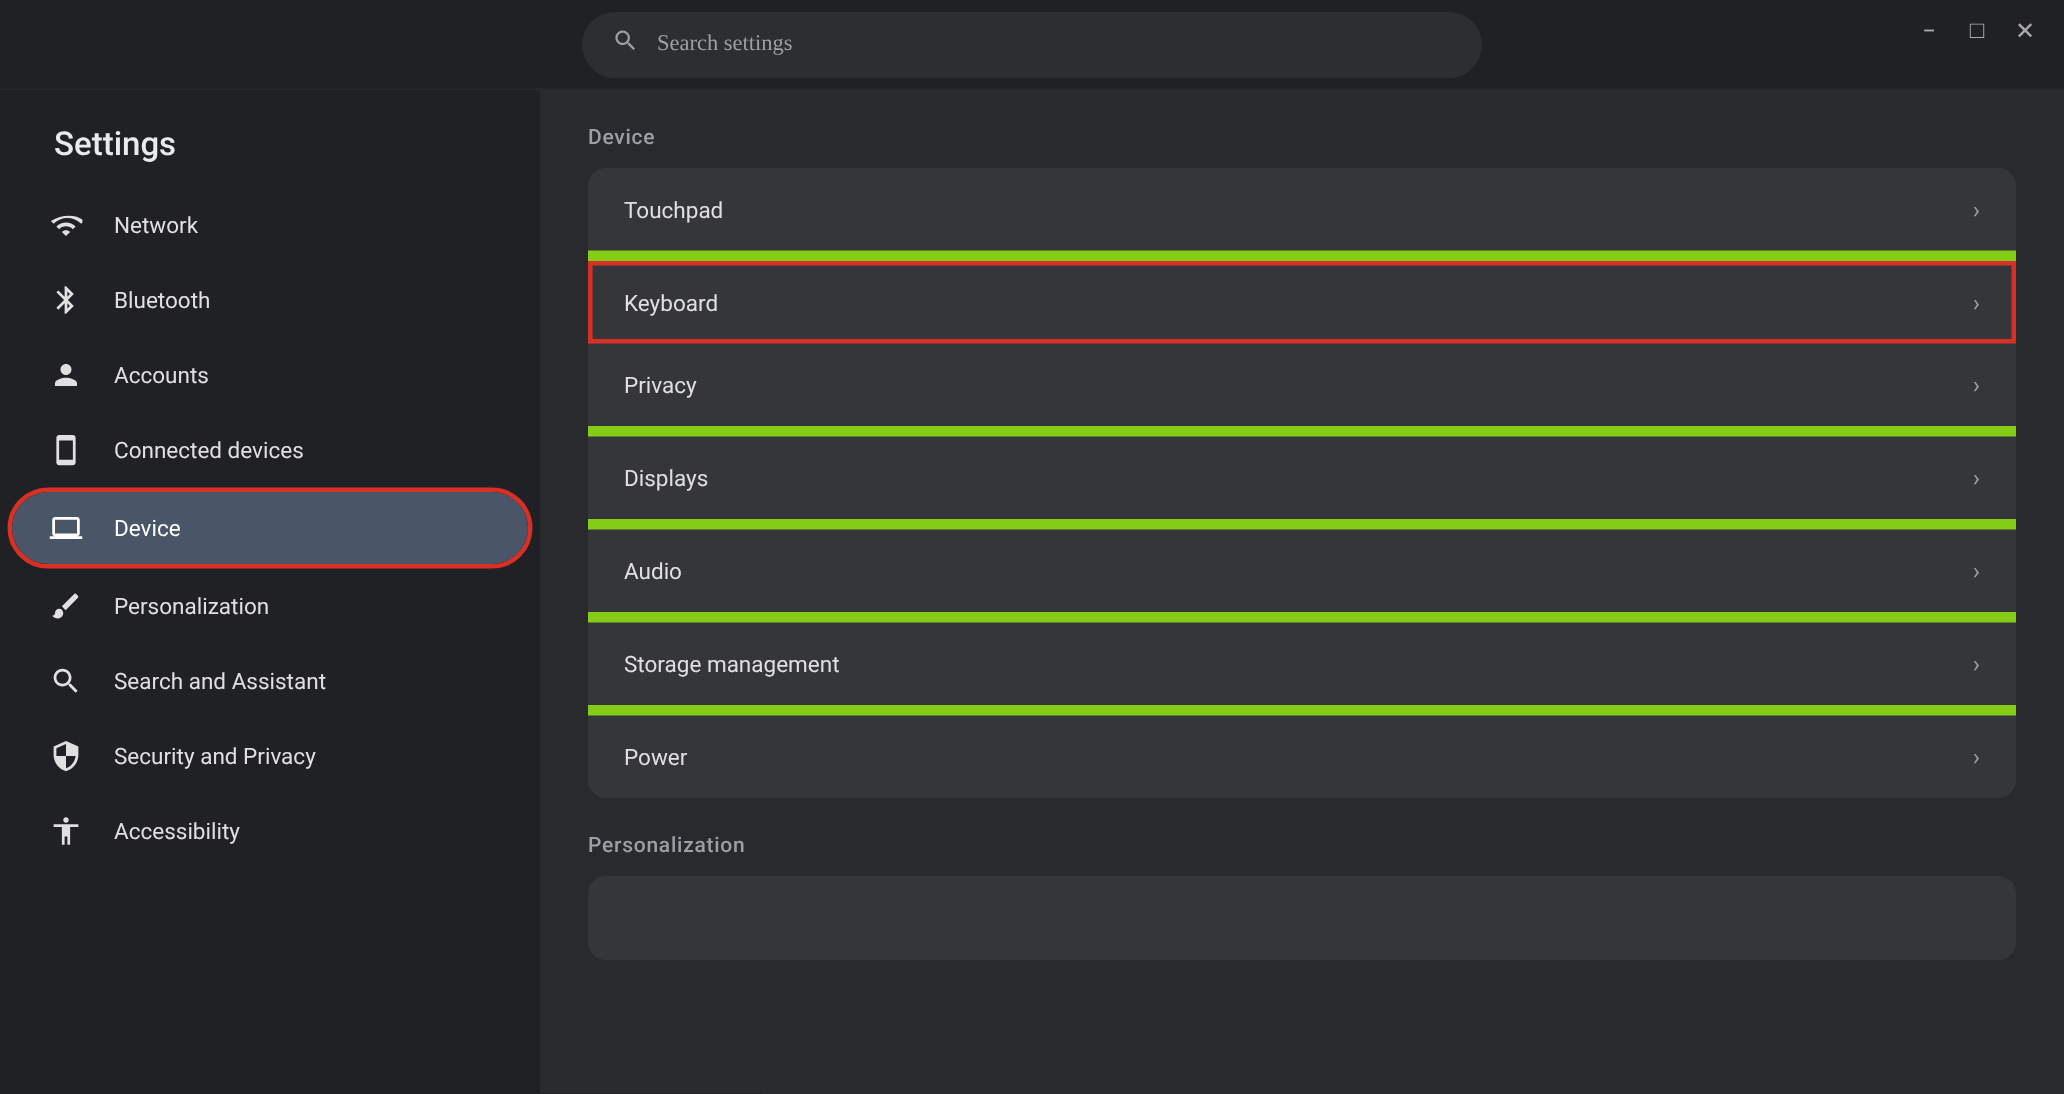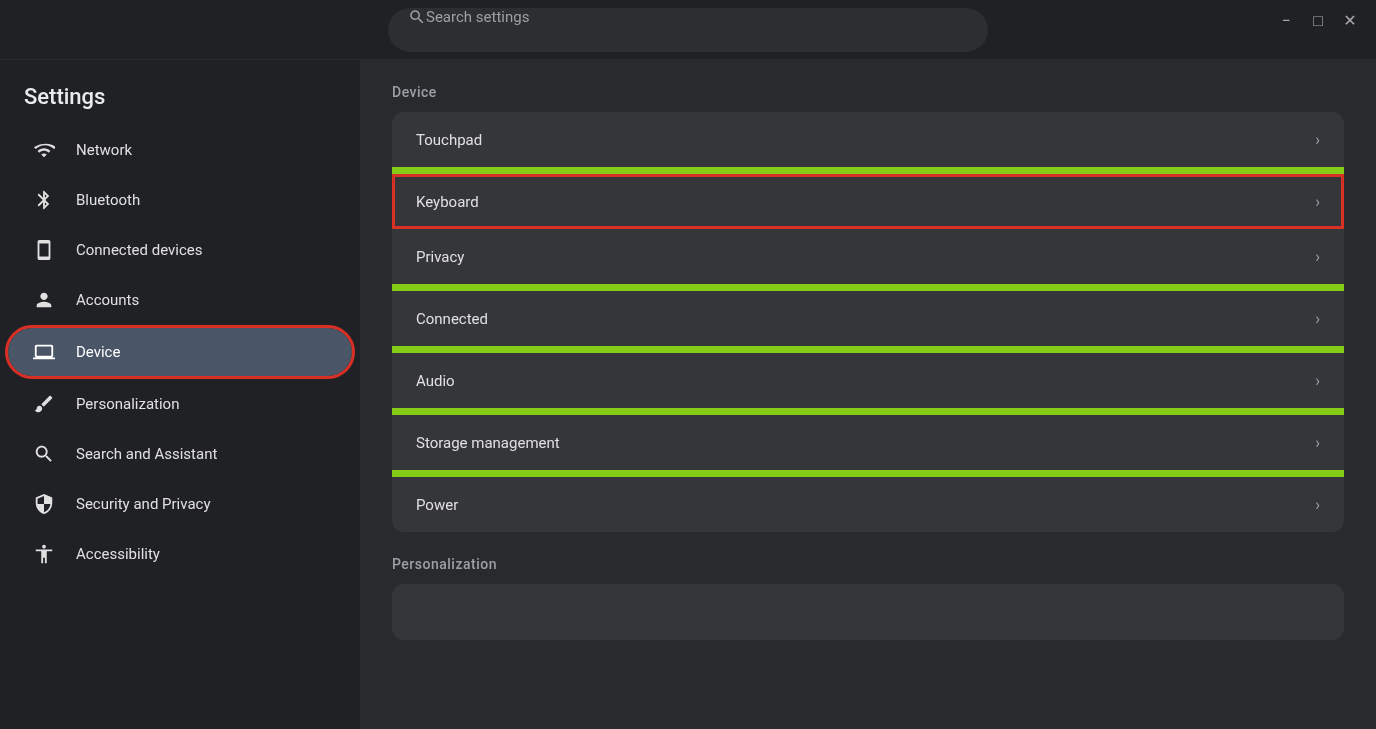--- a/index.html
+++ b/index.html
@@ -52,21 +52,21 @@
     .sidebar {
       width: 360px;
       background: #202124;
       padding: 0;
       flex-shrink: 0;
       overflow-y: auto;
       display: flex;
       flex-direction: column;
     }
     .header {
-      padding: 24px 24px 16px 24px;
+      padding: 24px 24px 16px 36px;
       flex-shrink: 0;
     }
     .header-title {
       font-size: 22px;
       font-weight: 500;
       color: #e8eaed;
     }
     .top-bar {
       position: relative;
       display: flex;
@@ -76,21 +76,24 @@
       background: #202124;
       flex-shrink: 0;
       border-bottom: 1px solid #2a2a2a;
     }
     .search-bar {
       width: 600px;
       height: 44px;
       background: #2d2e30;
       border-radius: 24px;
       display: flex;
+      align-items: center;
       padding: 0 20px;
+      gap: 12px;
+      font-family: Liberation Serif, serif;
     }
     .search-icon {
       color: #9aa0a6;
       font-size: 18px;
     }
     .search-input-text {
       color: #9aa0a6;
       font-size: 15px;
     }
     .nav-item {
@@ -202,33 +205,33 @@
           <svg width="22" height="22" viewBox="0 0 24 24">
             <path d="M17.71 7.71L12 2h-1v7.59L6.41 5 5 6.41 10.59 12 5 17.59 6.41 19 11 14.41V22h1l5.71-5.71-4.3-4.29 4.3-4.29zM13 5.83l1.88 1.88L13 9.59V5.83zm1.88 10.46L13 18.17v-3.76l1.88 1.88z"></path>
           </svg>
         </span>
         <span class="nav-label">Bluetooth</span>
       </div>
 
       <div class="nav-item">
         <span class="nav-icon">
           <svg width="22" height="22" viewBox="0 0 24 24">
+            <path d="M12 12c2.21 0 4-1.79 4-4s-1.79-4-4-4-4 1.79-4 4 1.79 4 4 4zm0 2c-2.67 0-8 1.34-8 4v2h16v-2c0-2.66-5.33-4-8-4z"></path>
+          </svg>
+        </span>
+        <span class="nav-label">Accounts</span>
+      </div>
+
+      <div class="nav-item">
+        <span class="nav-icon">
+          <svg width="22" height="22" viewBox="0 0 24 24">
             <path d="M17 1H7C5.9 1 5 1.9 5 3v18c0 1.1.9 2 2 2h10c1.1 0 2-.9 2-2V3c0-1.1-.9-2-2-2zm0 18H7V5h10v14z"></path>
           </svg>
         </span>
         <span class="nav-label">Connected devices</span>
-      </div>
-
-      <div class="nav-item">
-        <span class="nav-icon">
-          <svg width="22" height="22" viewBox="0 0 24 24">
-            <path d="M12 12c2.21 0 4-1.79 4-4s-1.79-4-4-4-4 1.79-4 4 1.79 4 4 4zm0 2c-2.67 0-8 1.34-8 4v2h16v-2c0-2.66-5.33-4-8-4z"></path>
-          </svg>
-        </span>
-        <span class="nav-label">Accounts</span>
       </div>
 
       <div style="padding: 2px 8px; margin: 1px 0;">
         <div style="outline: 3px solid #d93025; border-radius: 28px;">
           <div class="nav-item active" style="margin: 0;">
             <span class="nav-icon">
               <svg width="22" height="22" viewBox="0 0 24 24">
                 <path d="M20 18c1.1 0 2-.9 2-2V6c0-1.1-.9-2-2-2H4c-1.1 0-2 .9-2 2v10c0 1.1.9 2 2 2H0v2h24v-2h-4zM4 6h16v10H4V6z"></path>
               </svg>
             </span>
@@ -291,21 +294,21 @@
             <span class="chevron">›</span>
           </div>
         </div>
 
         <div class="settings-item">
           <span>Privacy</span>
           <span class="chevron">›</span>
         </div>
 
         <div class="settings-item">
-          <span>Connected</span>
+          <span>Displays</span>
           <span class="chevron">›</span>
         </div>
 
         <div class="settings-item">
           <span>Audio</span>
           <span class="chevron">›</span>
         </div>
 
         <div class="settings-item">
           <span>Storage management</span>

